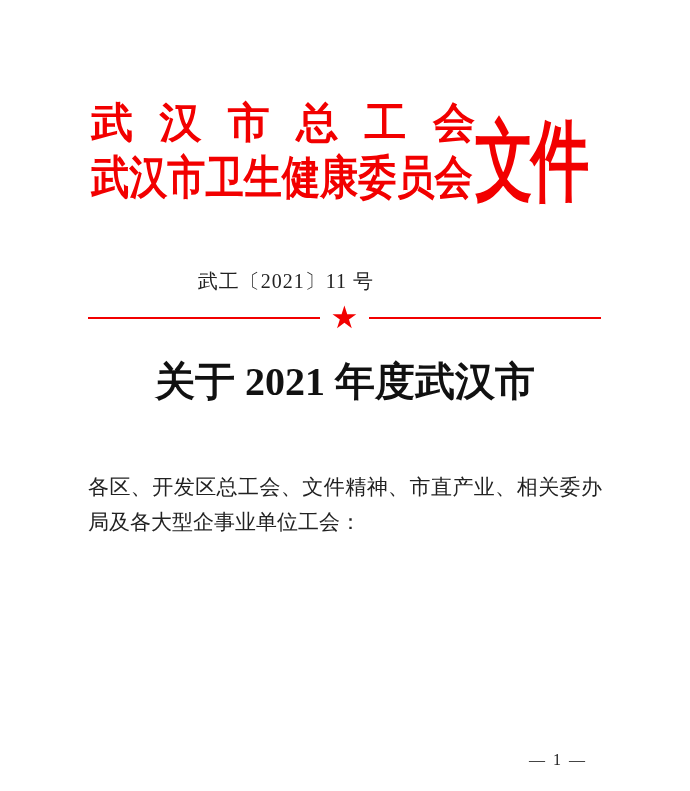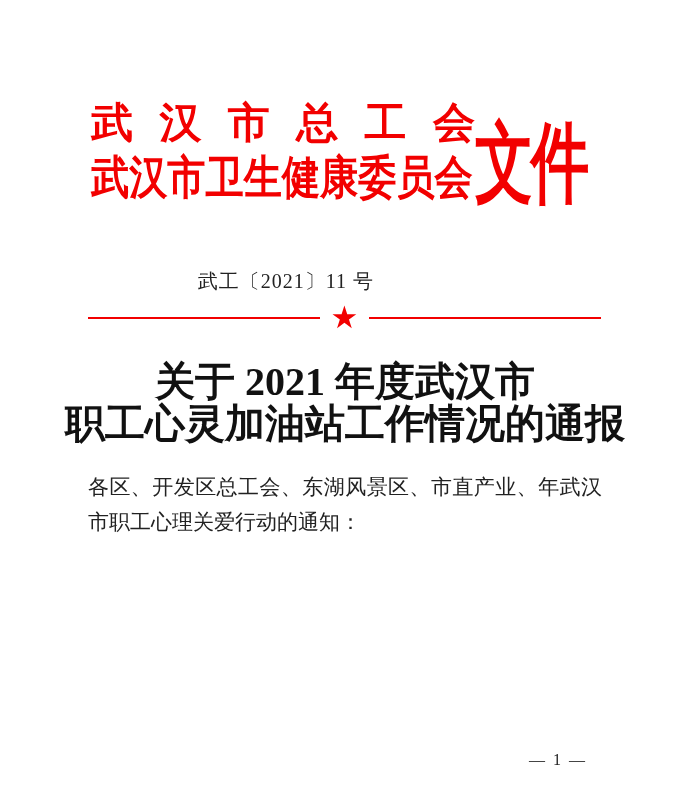--- a/index.html
+++ b/index.html
@@ -15,21 +15,21 @@
     overflow: hidden;
   }
 
   
   .letterhead {
     position: absolute;
     left: 91px;
     top: 98px;
     width: 515px;
     display: flex;
-    align-items: flex-end;
+    align-items: flex-start;
   }
   .org-names { width: 384px; flex: 0 0 384px; }
   .org-line-1 {
     color: var(--accent);
     font-weight: bold;
     font-size: 42px;
     line-height: 50px;
     text-align: justify;
     text-align-last: justify;
     white-space: normal;
@@ -143,22 +143,21 @@
   <div class="doc-number">武工〔2021〕11 号</div>
 
   <div class="divider">
     <span class="seg"></span>
     <span class="star">★</span>
     <span class="seg"></span>
   </div>
 
   <div class="doc-title">
     <div>关于 2021 年度武汉市</div>
-    <div>职工心灵加油站工作情况的通报</div>
   </div>
 
   <div class="doc-body">
-    <p class="salutation">各区、开发区总工会、东湖风景区、市直产业、年武汉市职工心理关爱行动的通知：</p>
+    <p class="salutation">各区、开发区总工会、文件精神、市直产业、相关委办局及各大型企事业单位工会：</p>
   </div>
 
   <div class="page-number">— 1 —</div>
 
 </div>
 
 </body></html>

